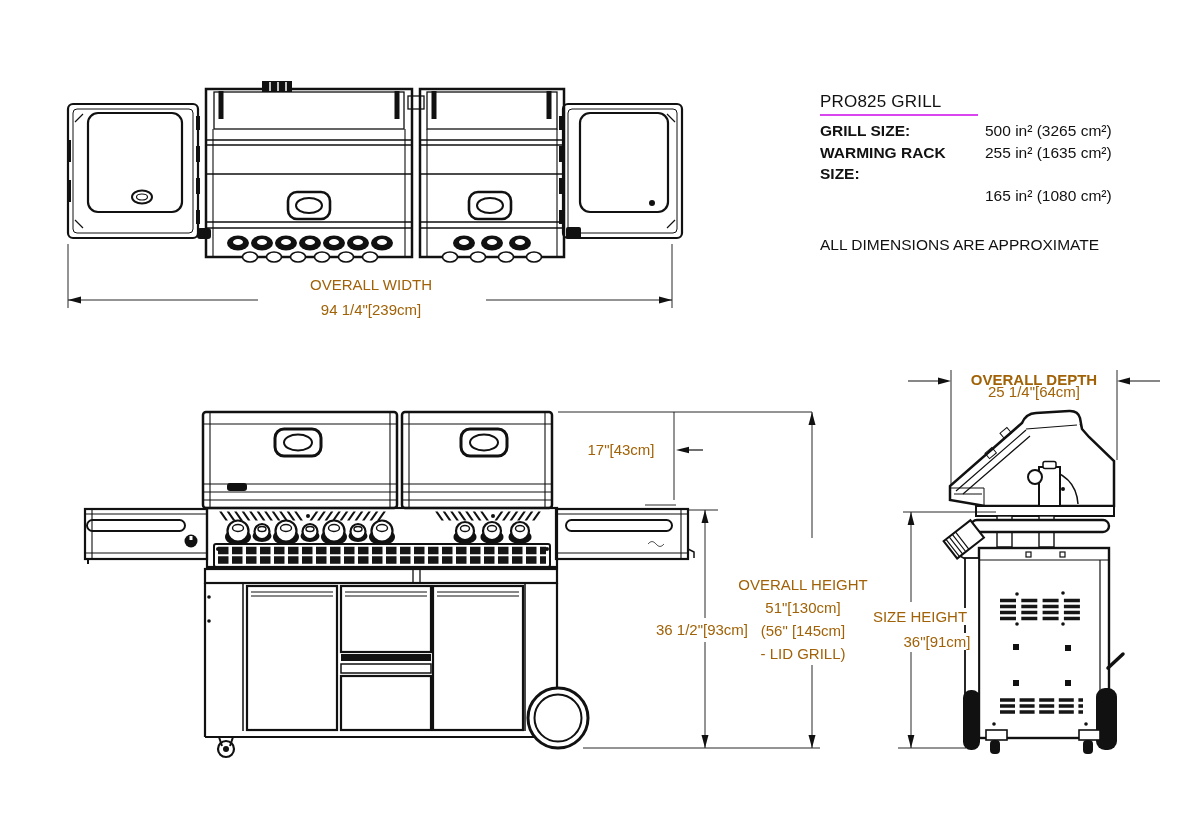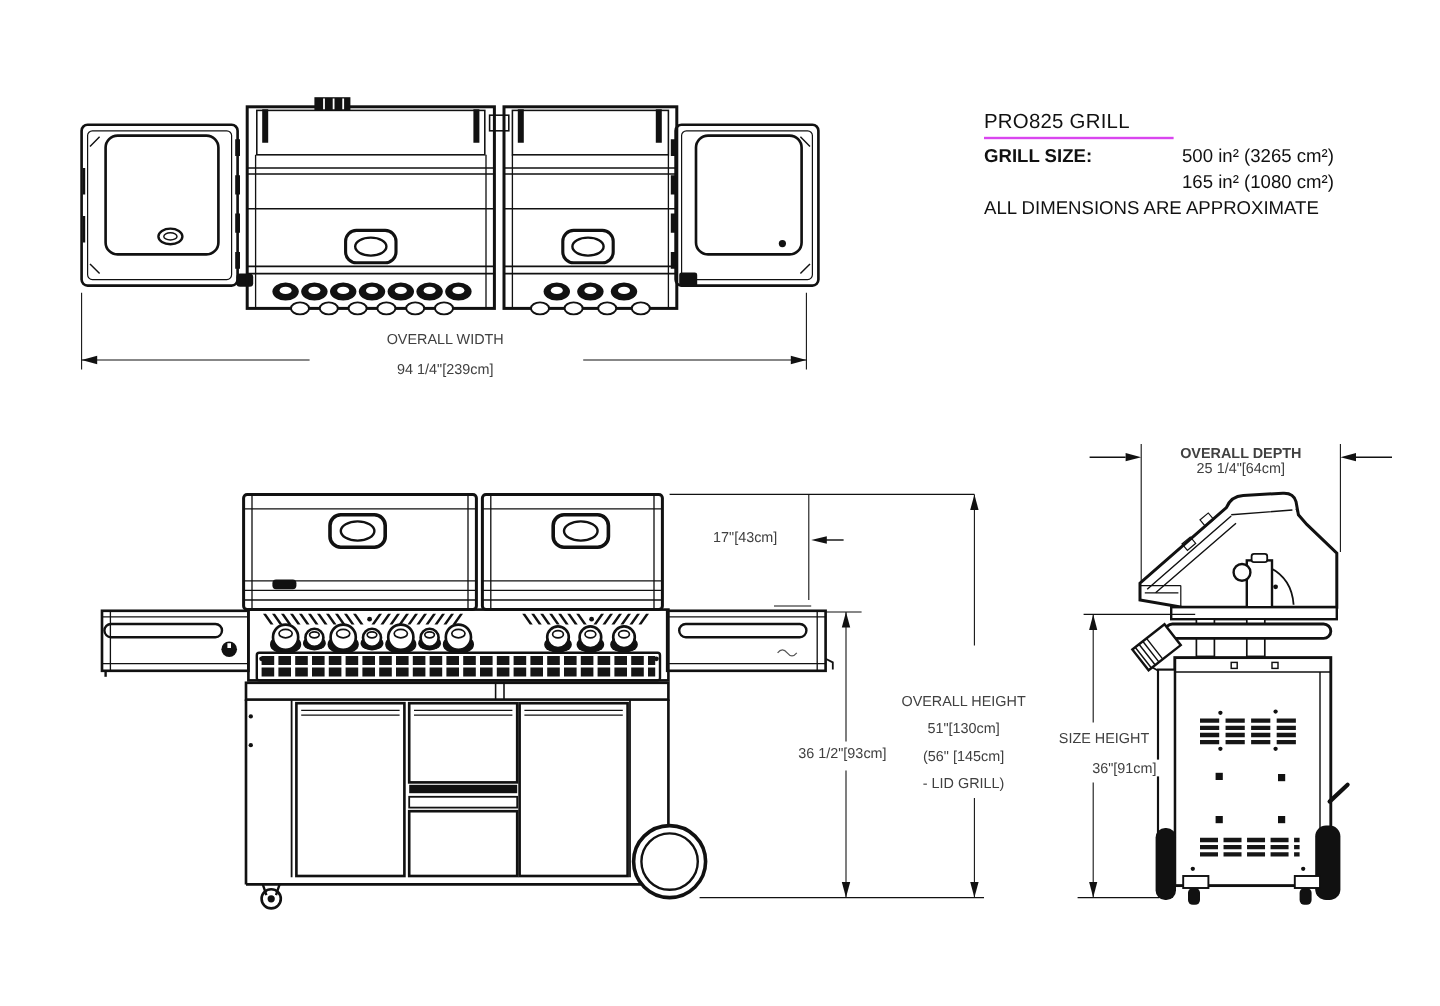--- a/index.html
+++ b/index.html
@@ -2,32 +2,32 @@
 <html><head>
 <meta charset="utf-8">
 <style>
   html,body { margin:0; padding:0; }
   body {
     width:1200px; height:838px; position:relative; background:#ffffff;
     font-family:"Liberation Sans", sans-serif; color:#111;
     overflow:hidden;
   }
   svg { position:absolute; left:0; top:0; }
-  .overlay { position:absolute; white-space:nowrap; font-size:12px; color:#404040; }
+  .overlay { position:absolute; white-space:nowrap; font-size:15px; color:#a16207; }
   .ctr { transform:translateX(-50%); }
   .bgw { background:#fff; padding:0 3px; }
   .dimblock { text-align:center; line-height:23px; }
   
   #spec-panel { position:absolute; left:820px; top:92px; font-size:15.5px; }
   #spec-title { font-size:17px; letter-spacing:0.2px; padding-bottom:2px;
     border-bottom:2px solid #d946ef; width:158px; margin-bottom:4px; }
   .spec-row { display:flex; line-height:21.5px; }
   .spec-lbl { width:165px; flex:0 0 auto;font-weight:bold; }
   .spec-val { flex:0 0 auto; }
-  #spec-note { line-height:21.5px; }
+  #spec-note { line-height:21.5px;margin-top:28px; }
 </style>
 </head>
 <body>
 
 <svg width="1200" height="838" viewBox="0 0 1200 838">
   <g stroke="#111" fill="none" stroke-width="1.5">
 
     <g>
 
       <g>
@@ -351,17 +351,21 @@
 <div class="overlay ctr bgw" style="left:920px; top:608px;">SIZE HEIGHT</div>
 <div class="overlay ctr bgw" style="left:937px; top:633px;">36"[91cm]</div>
 
 <div id="spec-panel">
   <div id="spec-title">PRO825 GRILL</div>
   <div class="spec-row">
     <span class="spec-lbl">GRILL SIZE:</span>
     <span class="spec-val">500 in² (3265 cm²)</span>
   </div>
   <div class="spec-row">
+    <span class="spec-lbl">WARMING RACK SIZE:</span>
+    <span class="spec-val">255 in² (1635 cm²)</span>
+  </div>
+  <div class="spec-row">
     <span class="spec-lbl"></span>
     <span class="spec-val">165 in² (1080 cm²)</span>
   </div>
   <div id="spec-note">ALL DIMENSIONS ARE APPROXIMATE</div>
 </div>
 
 </body></html>

